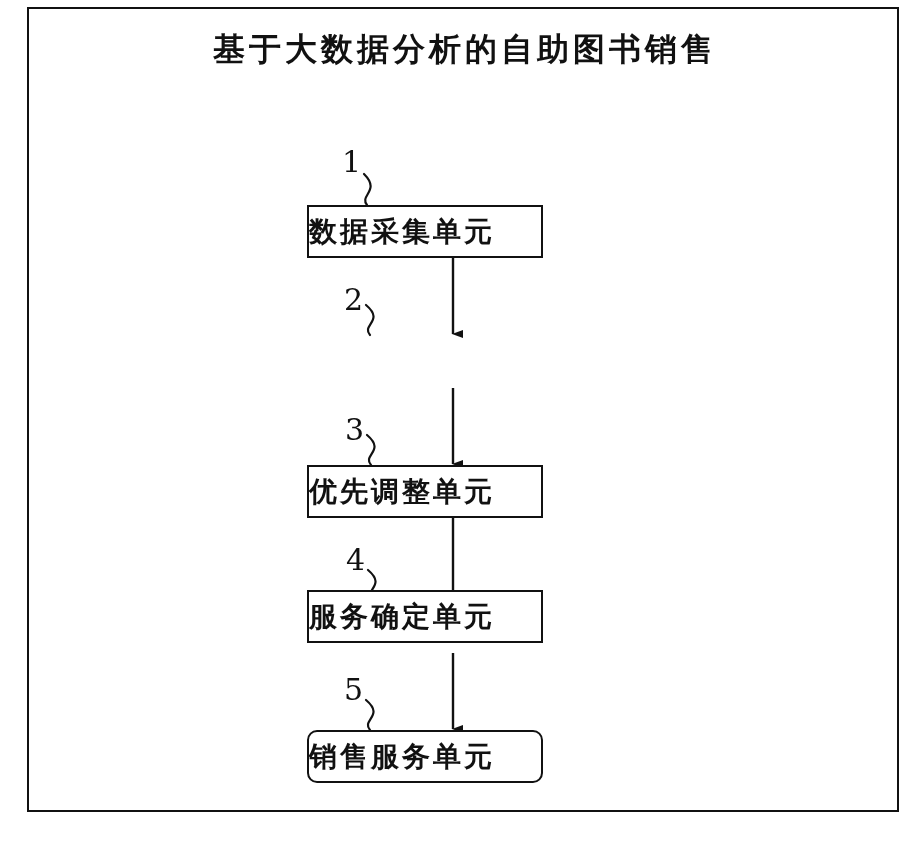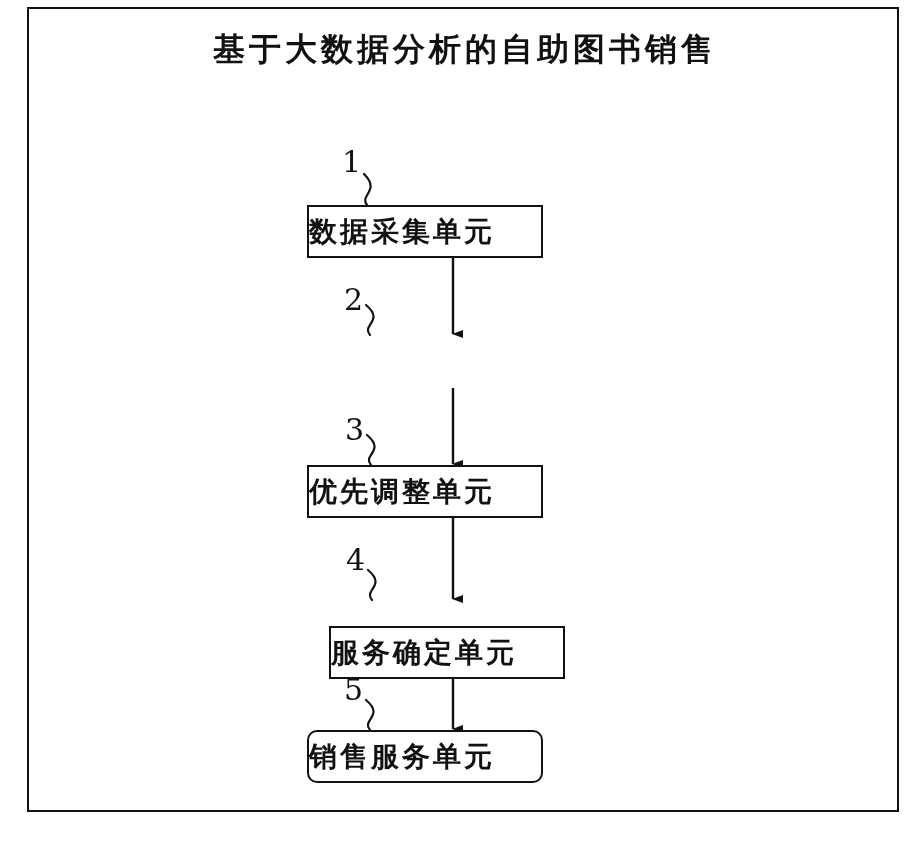--- a/index.html
+++ b/index.html
@@ -137,21 +137,21 @@
 
     <div class="flow-box" style="top:196px;">
       <span class="box-label">数据采集单元</span>
     </div>
 
 
     <div class="flow-box" style="top:456px;">
       <span class="box-label">优先调整单元</span>
     </div>
 
-    <div class="flow-box" style="top:617px;margin-left:22px;">
+    <div class="flow-box" style="top:581px;">
       <span class="box-label">服务确定单元</span>
     </div>
 
     <div class="flow-box" style="top:721px;border-radius:10px;">
       <span class="box-label">销售服务单元</span>
     </div>
 
   </div>
 </div>
 

